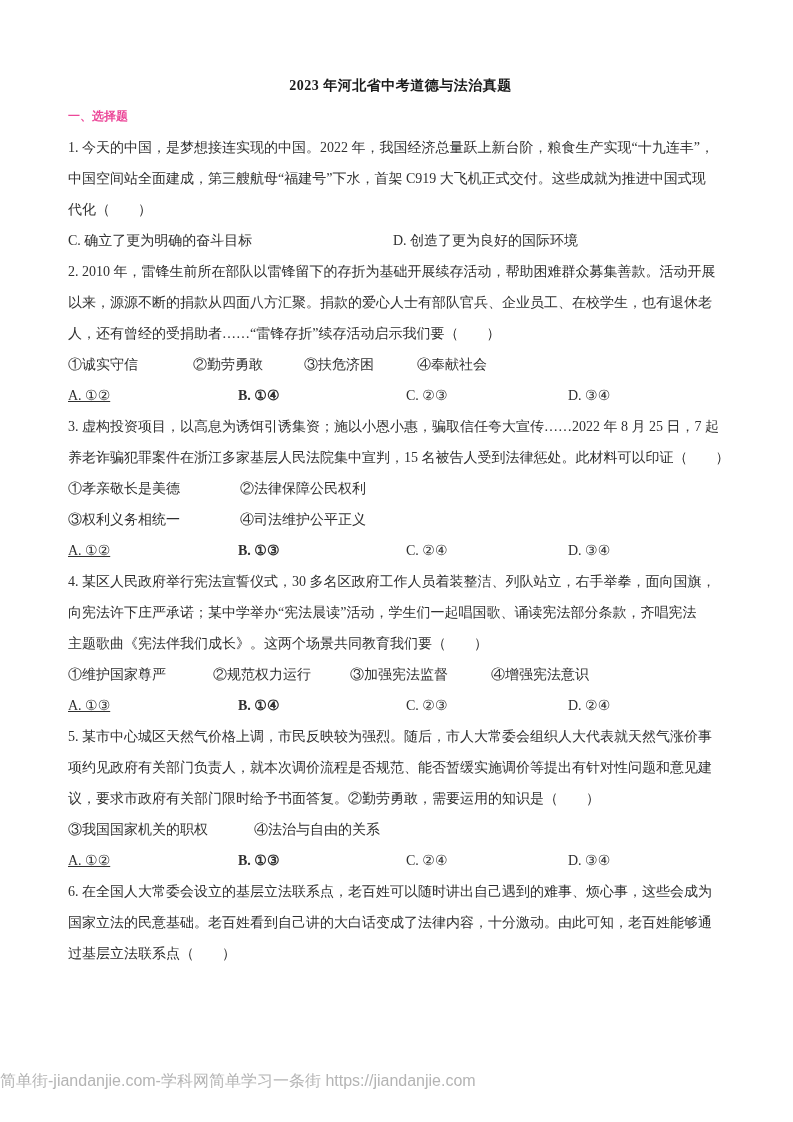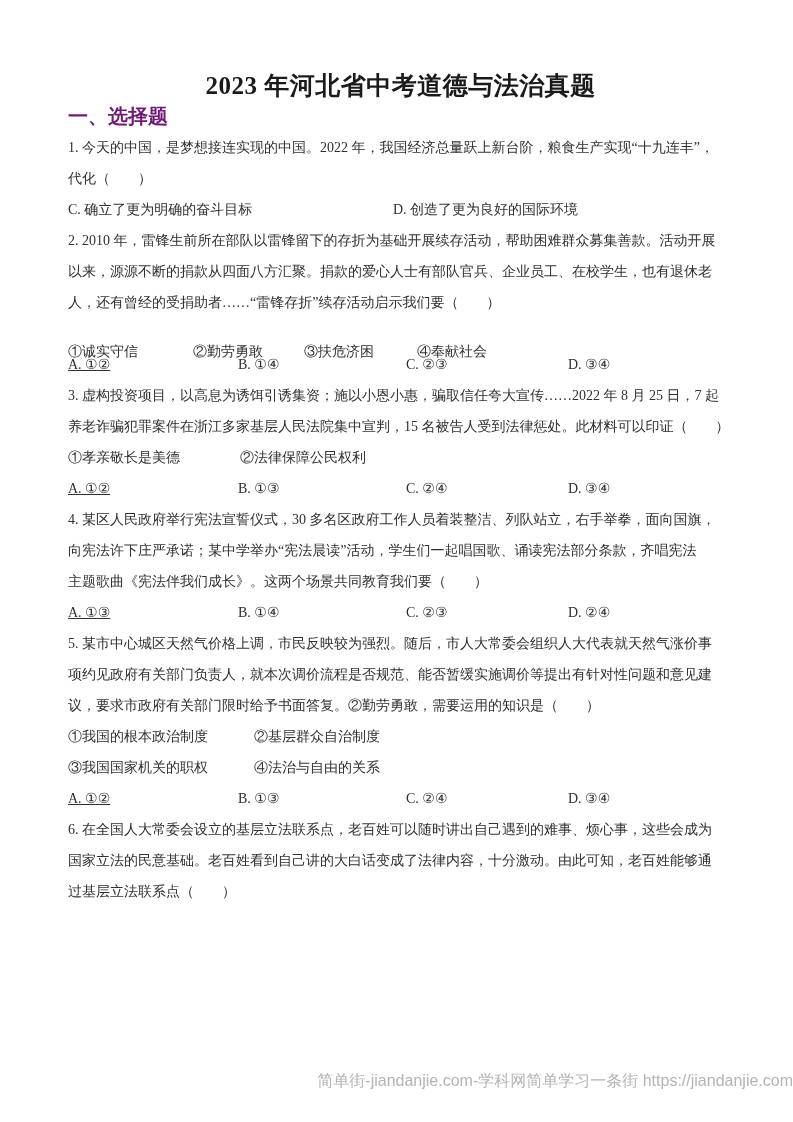--- a/index.html
+++ b/index.html
@@ -16,89 +16,91 @@
     color: #303030;
   }
   .line {
     height: 31px;
     line-height: 31px;
     font-size: 14px;
     white-space: nowrap;
   }
   .title-line {
     text-align: center;
-    font-size: 25px;
+    font-size: 14px;
     font-weight: 700;
     color: #1a1a1a;
     letter-spacing: 0.5px;
   }
   .heading-line {
-    font-size: 20px;
+    font-size: 12px;
     font-weight: 700;
-    color: #701a75;
+    color: #ec4899;
   }
   .cell { display: inline-block; }
   
   .row-2col  .cell:nth-child(1) { width: 325px; }
   
   .row-ans4  .cell:nth-child(1) { width: 170px; text-decoration: underline; }
-  .row-ans4  .cell:nth-child(2) { width: 168px; }
+  .row-ans4  .cell:nth-child(2) { width: 168px; font-weight: bold; }
   .row-ans4  .cell:nth-child(3) { width: 162px; }
   
-  .row-sub4a .cell:nth-child(1) { width: 125px; margin-top: 18px; }
+  .row-sub4a .cell:nth-child(1) { width: 125px; }
   .row-sub4a .cell:nth-child(2) { width: 111px; }
   .row-sub4a .cell:nth-child(3) { width: 113px; }
   
   .row-sub4b .cell:nth-child(1) { width: 145px; }
   .row-sub4b .cell:nth-child(2) { width: 137px; }
   .row-sub4b .cell:nth-child(3) { width: 141px; }
   
   .row-sub2a .cell:nth-child(1) { width: 172px; }
   
   .row-sub2b .cell:nth-child(1) { width: 186px; }
   .footer {
     position: absolute;
     left: 0;
     top: 1070px;
     width: 793px;
-    text-align: right;
+    text-align: left;
     font-size: 16px;
     line-height: 22px;
     color: #b4b4b4;
     font-family: "Liberation Sans", "DejaVu Sans", sans-serif;
   }
 </style>
 </head>
 <body>
 
 <div class="page">
   <div class="line title-line">2023 年河北省中考道德与法治真题</div>
   <div class="line heading-line">一、选择题</div>
 
   <div>
       <div class="line">1. 今天的中国，是梦想接连实现的中国。2022 年，我国经济总量跃上新台阶，粮食生产实现“十九连丰”，</div>
+      <div class="line">中国空间站全面建成，第三艘航母“福建号”下水，首架 C919 大飞机正式交付。这些成就为推进中国式现</div>
       <div class="line">代化（　　）</div>
       <div class="line row-2col"><span class="cell">C. 确立了更为明确的奋斗目标</span><span class="cell">D. 创造了更为良好的国际环境</span></div>
       <div class="line">2. 2010 年，雷锋生前所在部队以雷锋留下的存折为基础开展续存活动，帮助困难群众募集善款。活动开展</div>
       <div class="line">以来，源源不断的捐款从四面八方汇聚。捐款的爱心人士有部队官兵、企业员工、在校学生，也有退休老</div>
       <div class="line">人，还有曾经的受捐助者……“雷锋存折”续存活动启示我们要（　　）</div>
       <div class="line row-sub4a"><span class="cell">①诚实守信</span><span class="cell">②勤劳勇敢</span><span class="cell">③扶危济困</span><span class="cell">④奉献社会</span></div>
       <div class="line row-ans4"><span class="cell">A. ①②</span><span class="cell">B. ①④</span><span class="cell">C. ②③</span><span class="cell">D. ③④</span></div>
       <div class="line">3. 虚构投资项目，以高息为诱饵引诱集资；施以小恩小惠，骗取信任夸大宣传……2022 年 8 月 25 日，7 起</div>
       <div class="line">养老诈骗犯罪案件在浙江多家基层人民法院集中宣判，15 名被告人受到法律惩处。此材料可以印证（　　）</div>
       <div class="line row-sub2a"><span class="cell">①孝亲敬长是美德</span><span class="cell">②法律保障公民权利</span></div>
+      <div class="line row-sub2a"><span class="cell">③权利义务相统一</span><span class="cell">④司法维护公平正义</span></div>
       <div class="line row-ans4"><span class="cell">A. ①②</span><span class="cell">B. ①③</span><span class="cell">C. ②④</span><span class="cell">D. ③④</span></div>
       <div class="line">4. 某区人民政府举行宪法宣誓仪式，30 多名区政府工作人员着装整洁、列队站立，右手举拳，面向国旗，</div>
       <div class="line">向宪法许下庄严承诺；某中学举办“宪法晨读”活动，学生们一起唱国歌、诵读宪法部分条款，齐唱宪法</div>
       <div class="line">主题歌曲《宪法伴我们成长》。这两个场景共同教育我们要（　　）</div>
+      <div class="line row-sub4b"><span class="cell">①维护国家尊严</span><span class="cell">②规范权力运行</span><span class="cell">③加强宪法监督</span><span class="cell">④增强宪法意识</span></div>
       <div class="line row-ans4"><span class="cell">A. ①③</span><span class="cell">B. ①④</span><span class="cell">C. ②③</span><span class="cell">D. ②④</span></div>
       <div class="line">5. 某市中心城区天然气价格上调，市民反映较为强烈。随后，市人大常委会组织人大代表就天然气涨价事</div>
       <div class="line">项约见政府有关部门负责人，就本次调价流程是否规范、能否暂缓实施调价等提出有针对性问题和意见建</div>
       <div class="line">议，要求市政府有关部门限时给予书面答复。②勤劳勇敢，需要运用的知识是（　　）</div>
-      <div class="line row-sub2b"><span class="cell">①我国的根本政治制度</span><span class="cell">②基层群众自治制度</span></div>
       <div class="line row-sub2b"><span class="cell">③我国国家机关的职权</span><span class="cell">④法治与自由的关系</span></div>
       <div class="line row-ans4"><span class="cell">A. ①②</span><span class="cell">B. ①③</span><span class="cell">C. ②④</span><span class="cell">D. ③④</span></div>
       <div class="line">6. 在全国人大常委会设立的基层立法联系点，老百姓可以随时讲出自己遇到的难事、烦心事，这些会成为</div>
       <div class="line">国家立法的民意基础。老百姓看到自己讲的大白话变成了法律内容，十分激动。由此可知，老百姓能够通</div>
       <div class="line">过基层立法联系点（　　）</div>
     </div>
 
   <div class="footer">简单街-jiandanjie.com-学科网简单学习一条街 https://jiandanjie.com</div>
 </div>
 

